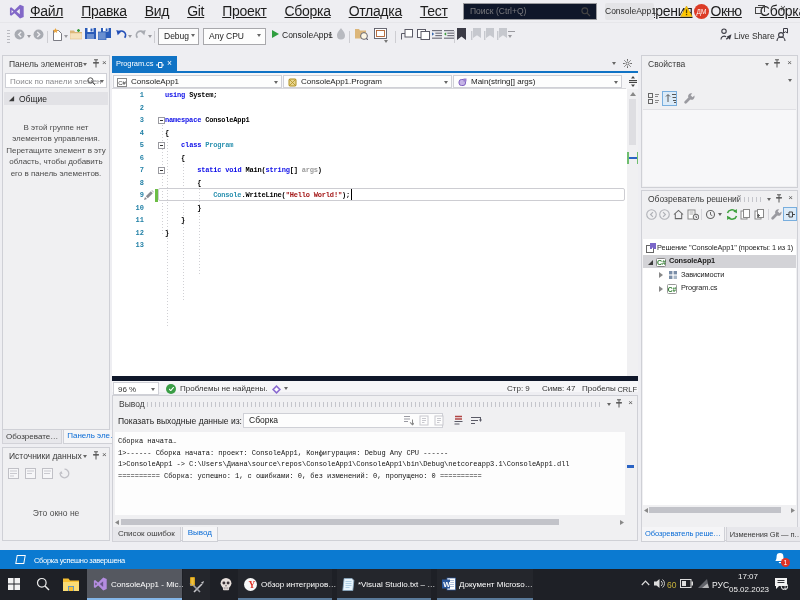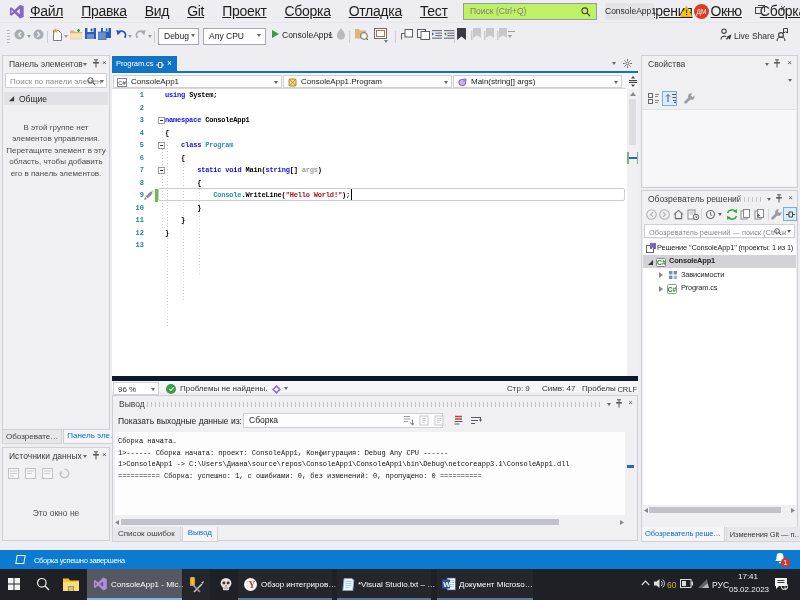--- a/index.html
+++ b/index.html
@@ -30,21 +30,21 @@
       <span>Проект</span>
       <span>Сборка</span>
       <span>Отладка</span>
       <span>Тест</span>
       <span>Справка</span>
       <span>Средства</span>
       <span>Расширения</span>
       <span>Окно</span>
       <span>Сборка</span>
   </div>
-  <div class="abs" style="left:463px;top:3px;width:134px;height:17px;background:#bef264;border:1px solid #999a9e;font-size:8.5px;color:#7a7a7e;line-height:15px;padding-left:6px;">Поиск (Ctrl+Q)
+  <div class="abs" style="left:463px;top:3px;width:134px;height:17px;background:#0f172a;border:1px solid #999a9e;font-size:8.5px;color:#7a7a7e;line-height:15px;padding-left:6px;">Поиск (Ctrl+Q)
     <svg style="right:5px;top:3px" width="10" height="10" viewBox="0 0 10 10">
         <circle cx="3.8" cy="3.8" r="2.9" fill="none" stroke="#444" stroke-width="1.1"></circle>
         <path d="M6 6 L9 9" stroke="#444" stroke-width="1.1"></path>
       </svg>
   </div>
   <div class="abs" style="left:605px;top:3px;width:49px;height:17px;background:#e4e4e7;border-radius:2px;font-size:8.5px;line-height:17px;text-align:center;color:#2b2b2b;">ConsoleApp1</div>
   <svg style="left:680px;top:5px" width="13" height="13" viewBox="0 0 13 13">
       <path fill="#ffc800" stroke="#c79600" stroke-width="0.5" d="M6.5 1 12.3 11.5H.7z"></path>
       <rect x="5.9" y="4.4" width="1.3" height="3.6" fill="#5a4500"></rect>
       <rect x="5.9" y="8.8" width="1.3" height="1.4" fill="#5a4500"></rect>
@@ -485,27 +485,20 @@
       </svg>
     <div class="abs" style="left:126px;top:3px;width:1px;height:11px;background:#d5d5da;"></div>
     <svg style="left:129px;top:3px" width="11" height="11" viewBox="0 0 11 11">
         <path fill="#9a9aa0" d="M10.3 2.6a3 3 0 0 1-4 3.9L2.6 10.2a1.3 1.3 0 0 1-1.9-1.9L4.4 4.6a3 3 0 0 1 3.9-4L6.6 2.3l2 2z"></path>
       </svg>
     <div class="abs" style="left:141px;top:1px;width:14px;height:14px;border:1px solid #78aede;background:#dcebf8;"></div>
     <svg style="left:144px;top:4px" width="9" height="9" viewBox="0 0 9 9">
         <path fill="none" stroke="#444" stroke-width="1" d="M0 4.5h3M3 2h3.5v5H3zM6.5 4.5H9"></path>
       </svg>
   </div>
-  <div class="abs" style="left:2px;top:33px;width:151px;height:14px;background:#fff;border:1px solid #cfd0d6;font-size:7.4px;color:#8a8a8e;padding:3px 0 0 4px;white-space:nowrap;overflow:hidden;">Обозреватель решений — поиск (Ctrl+ж
-    <svg style="right:12px;top:3px" width="8" height="8" viewBox="0 0 10 10">
-        <circle cx="3.8" cy="3.8" r="2.9" fill="none" stroke="#555" stroke-width="1.2"></circle>
-        <path d="M6 6 9 9" stroke="#555" stroke-width="1.2"></path>
-      </svg>
-    <div class="abs car" style="right:3px;top:5px;"></div>
-  </div>
   <div class="abs" style="left:1px;top:48px;width:153px;height:266px;background:#fff;"></div>
   <div class="abs" style="left:1px;top:50px;width:153px;font-size:7.4px;letter-spacing:-0.15px;color:#1e1e1e;">
     <div style="height:13.5px;position:relative;padding:1.5px 0 0 14px;white-space:nowrap;overflow:hidden;">
       <svg style="left:3px;top:2px" width="10" height="10" viewBox="0 0 10 10">
           <rect x="0.5" y="2.5" width="7" height="7" fill="#fdfdfd" stroke="#666"></rect>
           <path fill="#7a66c8" d="M4 0h6v6H7.8L6 4.2V6H4z"></path>
         </svg>
       Решение "ConsoleApp1" (проекты: 1 из 1)
     </div>
     <div style="height:13.5px;position:relative;padding:1.5px 0 0 26px;white-space:nowrap;overflow:hidden;background:#d3d3d7;">
@@ -639,21 +632,21 @@
   <svg style="left:680px;top:10px" width="13" height="9" viewBox="0 0 13 9">
       <rect x="0.5" y="0.5" width="10.5" height="8" fill="none" stroke="#dcdcdc"></rect>
       <rect x="11.5" y="2.5" width="1.5" height="4" fill="#dcdcdc"></rect>
       <rect x="2" y="2" width="4" height="5" fill="#dcdcdc"></rect>
     </svg>
   <svg style="left:698px;top:10px" width="11" height="9" viewBox="0 0 11 9">
       <path fill="#9a9ca4" d="M0 9 9 0l2 9z" opacity="0.55"></path>
       <path fill="#dcdcdc" d="M4 9h7L9.5 4.5z" opacity="0.7"></path>
     </svg>
   <div class="abs" style="left:712px;top:11px;color:#f2f2f2;font-size:8.5px;">РУС</div>
-  <div class="abs" style="left:731px;top:3px;width:34px;text-align:center;color:#f2f2f2;">17:41</div>
+  <div class="abs" style="left:731px;top:3px;width:34px;text-align:center;color:#f2f2f2;">17:07</div>
   <div class="abs" style="left:729px;top:16px;width:38px;text-align:center;color:#f2f2f2;font-size:8px;">05.02.2023</div>
   <svg style="left:774px;top:8px" width="14" height="13" viewBox="0 0 14 13">
       <path fill="#f2f2f2" d="M1 1h12v8H5L2 12V9H1z"></path>
       <path d="M3.5 3.5h7M3.5 5.5h7" stroke="#1b1d23" stroke-width="0.9"></path>
       <circle cx="10.5" cy="9.5" r="3.2" fill="none" stroke="#f2f2f2" stroke-width="1"></circle>
       <text x="9.2" y="11.8" font-size="6" fill="#f2f2f2" font-family="Liberation Sans">1</text>
     </svg>
 </div>
 
 </body></html>

